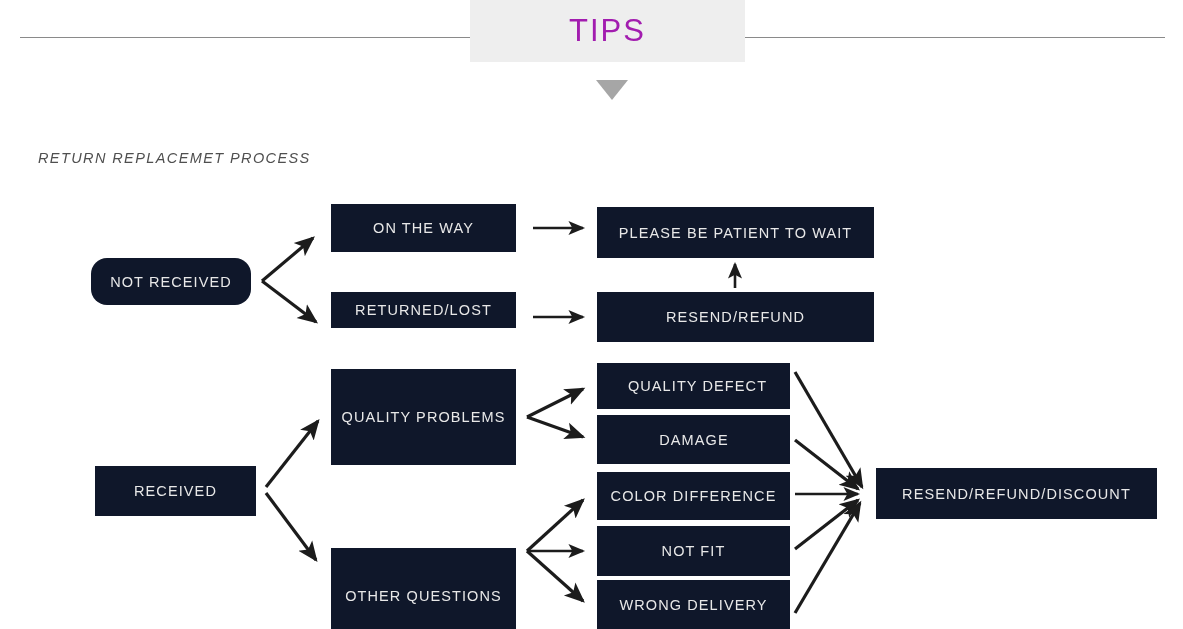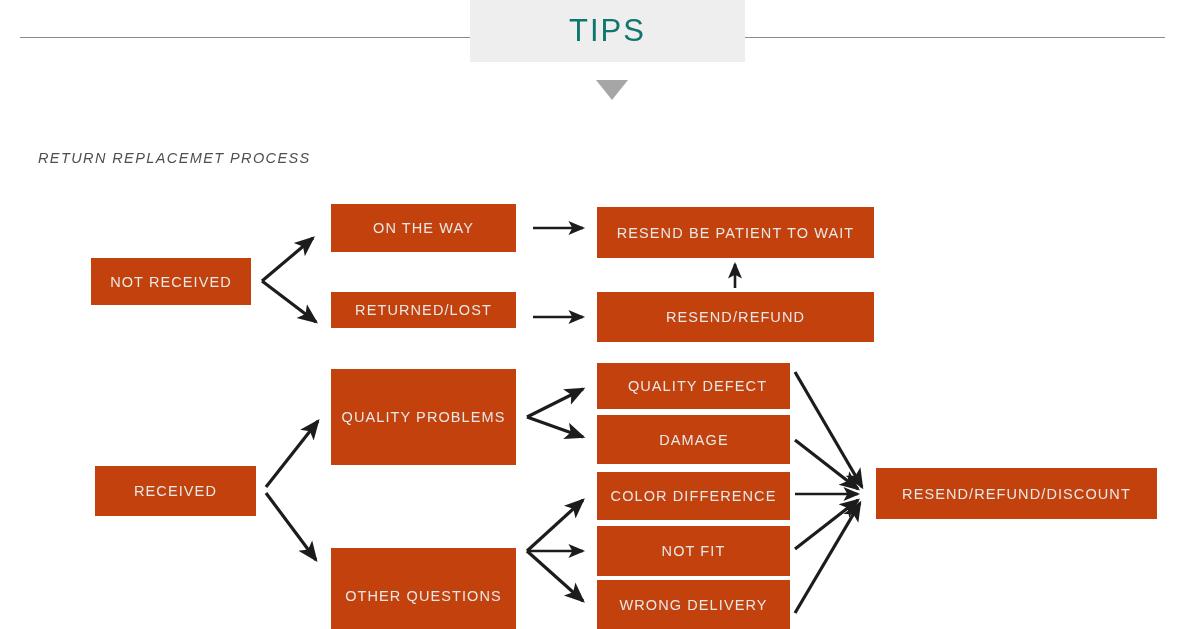--- a/index.html
+++ b/index.html
@@ -42,21 +42,21 @@
   #tips-title {
     position: absolute;
     left: 470px;
     top: 0px;
     width: 275px;
     height: 62px;
     line-height: 62px;
     text-align: center;
     font-size: 31px;
     letter-spacing: 2px;
-    color: #0f766e;
+    color: #a21caf;
     font-weight: 400;
   }
   #tips-caret {
     position: absolute;
     left: 596px;
     top: 80px;
     width: 0; height: 0;
     border-left: 16px solid transparent;
     border-right: 16px solid transparent;
     border-top: 20px solid #a6a6a6;
@@ -70,35 +70,35 @@
     font-size: 14.5px;
     letter-spacing: 1.4px;
     color: #4f4f4f;
     white-space: nowrap;
     font-style: italic;
   }
 
   
   .node {
     position: absolute;
-    background: #c2410c;
+    background: #0f172a;
     color: #e8e8e8;
     font-size: 14.5px;
     letter-spacing: 1.1px;
     display: flex;
     align-items: center;
     justify-content: center;
     text-align: center;
     box-sizing: border-box;
     padding: 0 8px;
     white-space: nowrap;
   }
 
   
-  #node-not-received   { left: 91px;  top: 258px; width: 160px; height: 47px; }
+  #node-not-received   { left: 91px;  top: 258px; width: 160px; height: 47px; border-radius: 16px; }
   #node-on-the-way     { left: 331px; top: 204px; width: 185px; height: 48px; }
   #node-returned-lost  { left: 331px; top: 292px; width: 185px; height: 36px; }
   #node-please-wait    { left: 597px; top: 207px; width: 277px; height: 51px; }
   #node-resend-refund  { left: 597px; top: 292px; width: 277px; height: 50px; }
 
   #node-received          { left: 95px;  top: 466px; width: 161px; height: 50px; }
   #node-quality-problems  { left: 331px; top: 369px; width: 185px; height: 96px; }
   #node-other-questions   { left: 331px; top: 503px; width: 185px; height: 95px; margin-top: 45px; }
 
   #node-quality-defect    { left: 597px; top: 363px; width: 193px; height: 46px; padding-left: 16px; }
@@ -161,21 +161,21 @@
     <path d="M795,440 L858,489"></path>
     <path d="M795,494 L858,494" stroke-width="2.6"></path>
     <path d="M795,549 L858,500"></path>
     <path d="M795,613 L860,503"></path>
   </g>
 </svg>
 
 <div class="node" id="node-not-received">NOT RECEIVED</div>
 <div class="node" id="node-on-the-way">ON THE WAY</div>
 <div class="node" id="node-returned-lost">RETURNED/LOST</div>
-<div class="node" id="node-please-wait">RESEND BE PATIENT TO WAIT</div>
+<div class="node" id="node-please-wait">PLEASE BE PATIENT TO WAIT</div>
 <div class="node" id="node-resend-refund">RESEND/REFUND</div>
 
 <div class="node" id="node-received">RECEIVED</div>
 <div class="node" id="node-quality-problems">QUALITY PROBLEMS</div>
 <div class="node" id="node-other-questions">OTHER QUESTIONS</div>
 
 <div class="node" id="node-quality-defect">QUALITY DEFECT</div>
 <div class="node" id="node-damage">DAMAGE</div>
 <div class="node" id="node-color-difference">COLOR DIFFERENCE</div>
 <div class="node" id="node-not-fit">NOT FIT</div>

